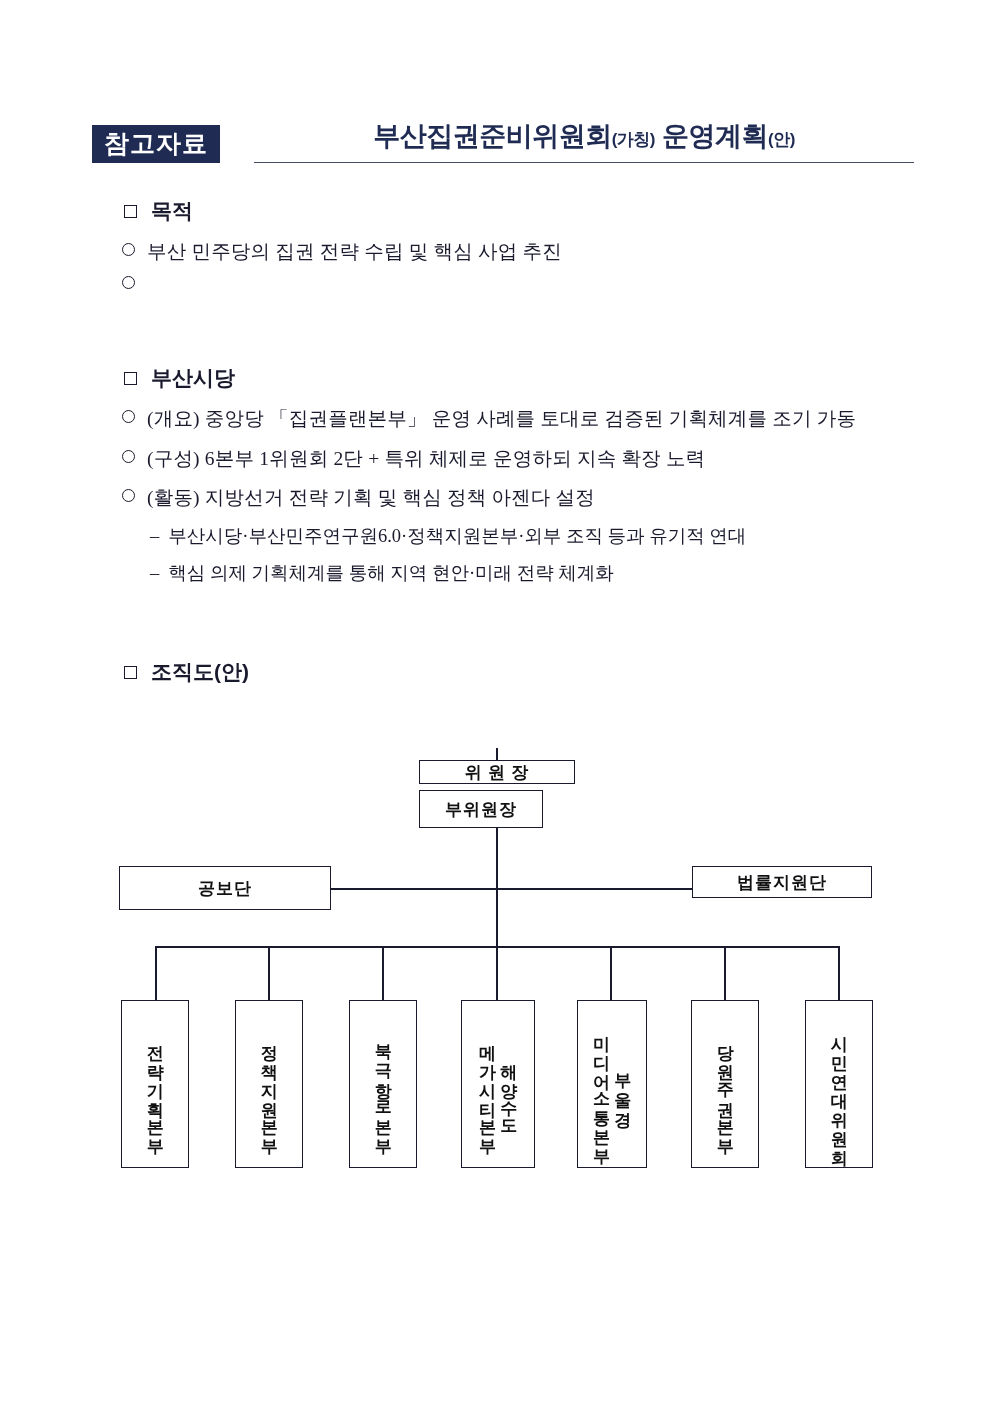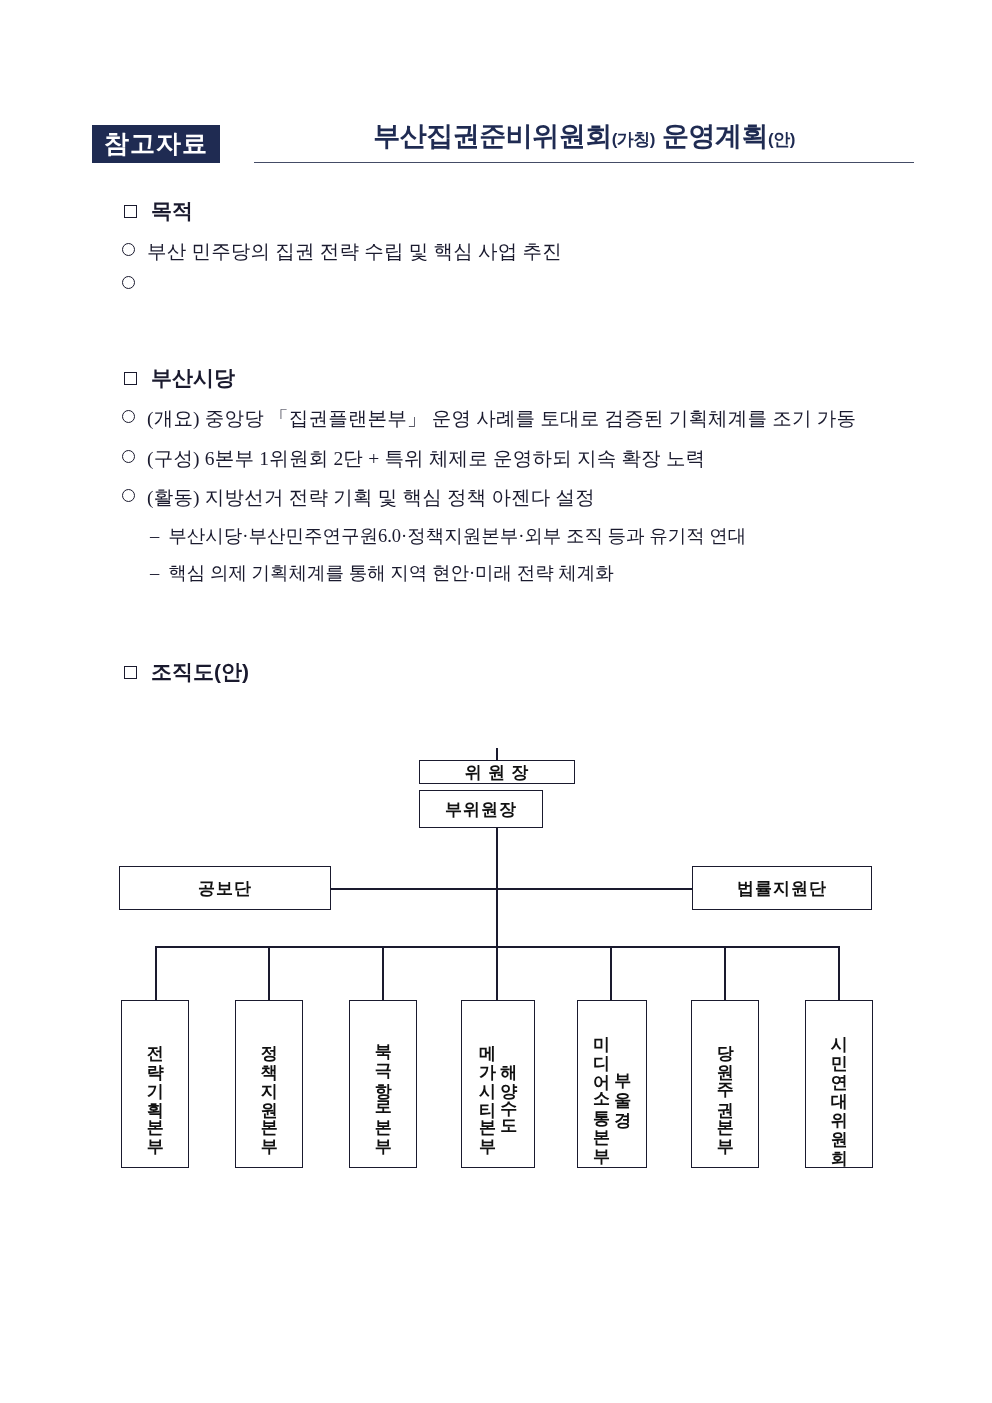--- a/index.html
+++ b/index.html
@@ -240,21 +240,21 @@
     <div class="line vline" style="left:610px; top:242px; height:54px;"></div>
     <div class="line vline" style="left:724px; top:242px; height:54px;"></div>
     <div class="line vline" style="left:838px; top:242px; height:54px;"></div>
 
     <div class="node" style="left:419px; top:8px; width:156px; height:24px;margin-top:48px;">위 원 장</div>
 
     <div class="node" style="left:419px; top:86px; width:124px; height:38px;">부위원장</div>
 
     <div class="node" style="left:119px; top:162px; width:212px; height:44px;">공보단</div>
 
-    <div class="node" style="left:692px; top:162px; width:180px; height:44px;">법률지원단</div>
+    <div class="node" style="left:692px; top:162px; width:180px; height:32px;">법률지원단</div>
 
     <div class="node vertical" style="left:121px; top:296px; width:68px; height:168px;">
       <span class="vtext">전략기획본부</span>
     </div>
     <div class="node vertical" style="left:235px; top:296px; width:68px; height:168px;">
       <span class="vtext">정책지원본부</span>
     </div>
     <div class="node vertical" style="left:349px; top:296px; width:68px; height:168px;">
       <span class="vtext">북극항로본부</span>
     </div>

